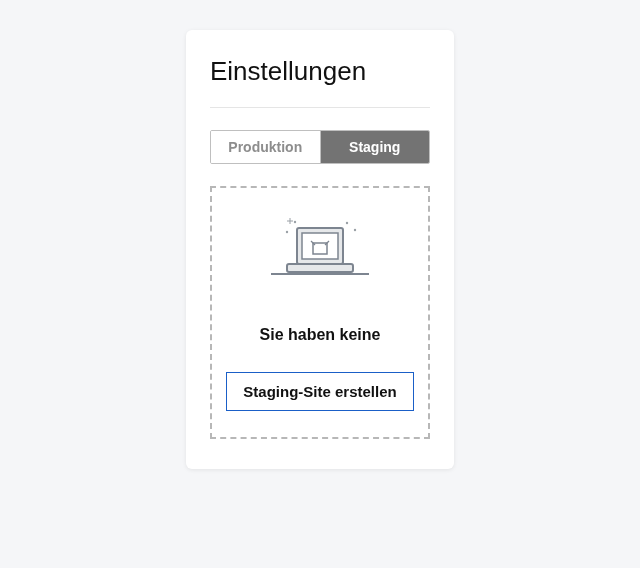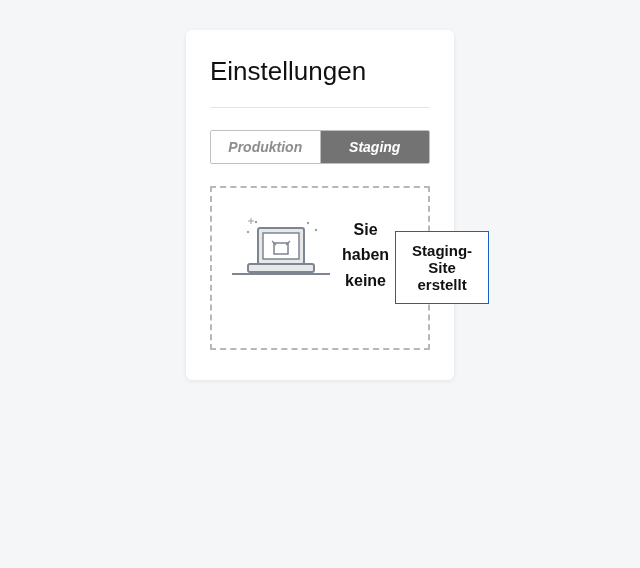--- a/index.html
+++ b/index.html
@@ -31,21 +31,20 @@
     border-top: 1px solid #e5e5e5;
     margin-bottom: 22px;
   }
   .tabs {
     display: flex;
     width: 100%;
     border: 1px solid #bfbfbf;
     border-radius: 2px;
     overflow: hidden;
     margin-bottom: 22px;
-    font-style: italic;
   }
   .tab {
     flex: 1;
     text-align: center;
     padding: 8px 0;
     font-size: 14px;
     font-weight: 600;
     cursor: pointer;
     user-select: none;
   }
@@ -55,23 +54,22 @@
     border-right: 1px solid #bfbfbf;
   }
   .tab-active {
     background: #737373;
     color: #ffffff;
   }
   .dashed-box {
     border: 2px dashed #b7b7b7;
     padding: 24px 14px 26px 14px;
     display: flex;
-    flex-direction: row;
+    flex-direction: column;
     align-items: center;
-    gap: 6px;
   }
   .illustration {
     margin-bottom: 22px;
     margin-top: 4px;
   }
   .message {
     font-size: 16px;
     font-weight: 700;
     color: #111;
     text-align: center;
@@ -122,15 +120,15 @@
         <rect x="22" y="48" width="66" height="8" rx="2" fill="#e6e8ea" stroke="#7d8590" stroke-width="2"></rect>
 
         <line x1="6" y1="58" x2="104" y2="58" stroke="#7d8590" stroke-width="2"></line>
       </svg>
     </div>
 
     <div class="message">
       <span>Sie haben keine</span><br>
     </div>
 
-    <button class="cta-button">Staging-Site erstellt</button>
+    <button class="cta-button">Staging-Site erstellen</button>
   </div>
 </div>
 
 </body></html>

